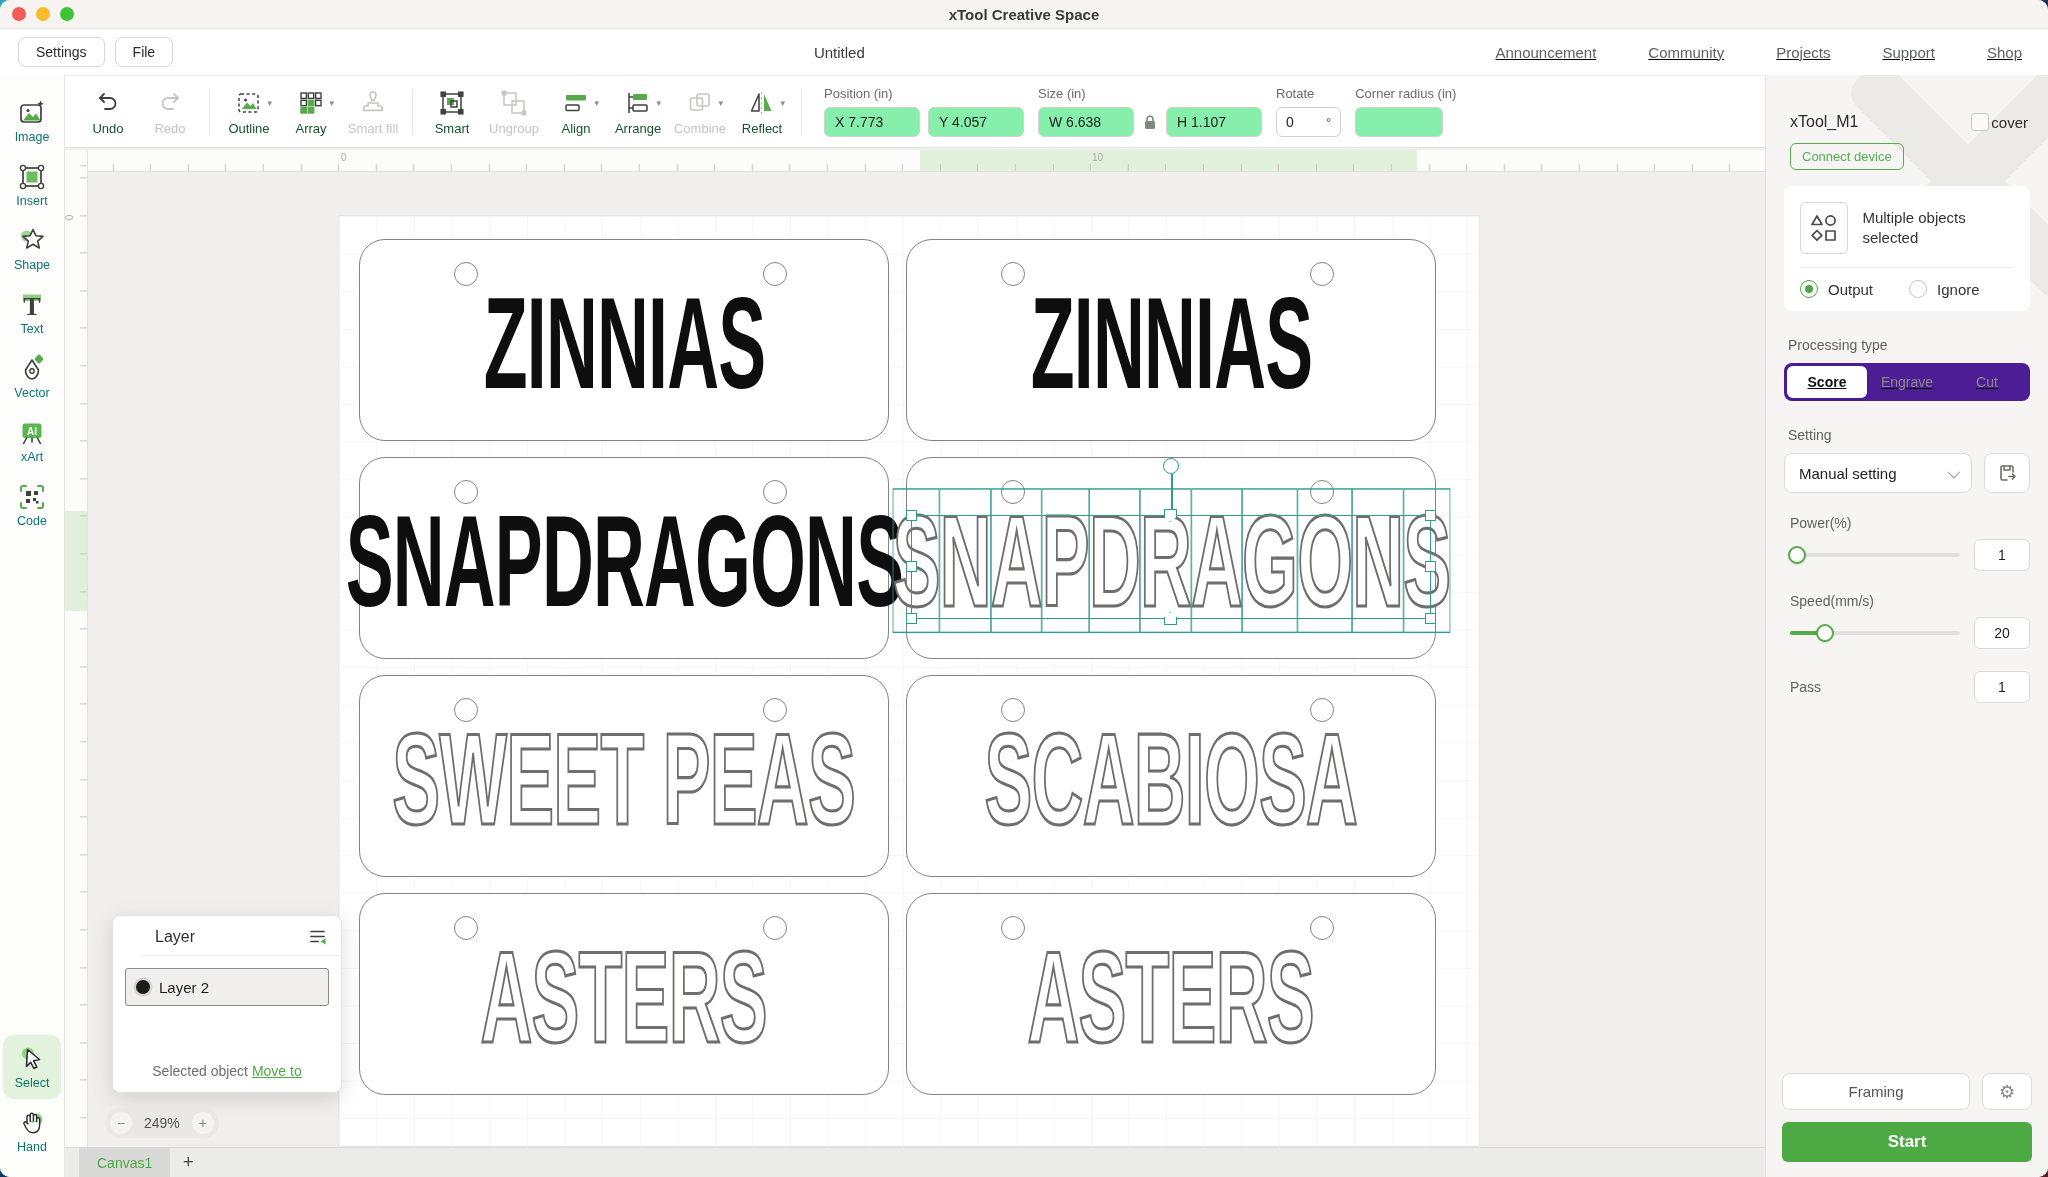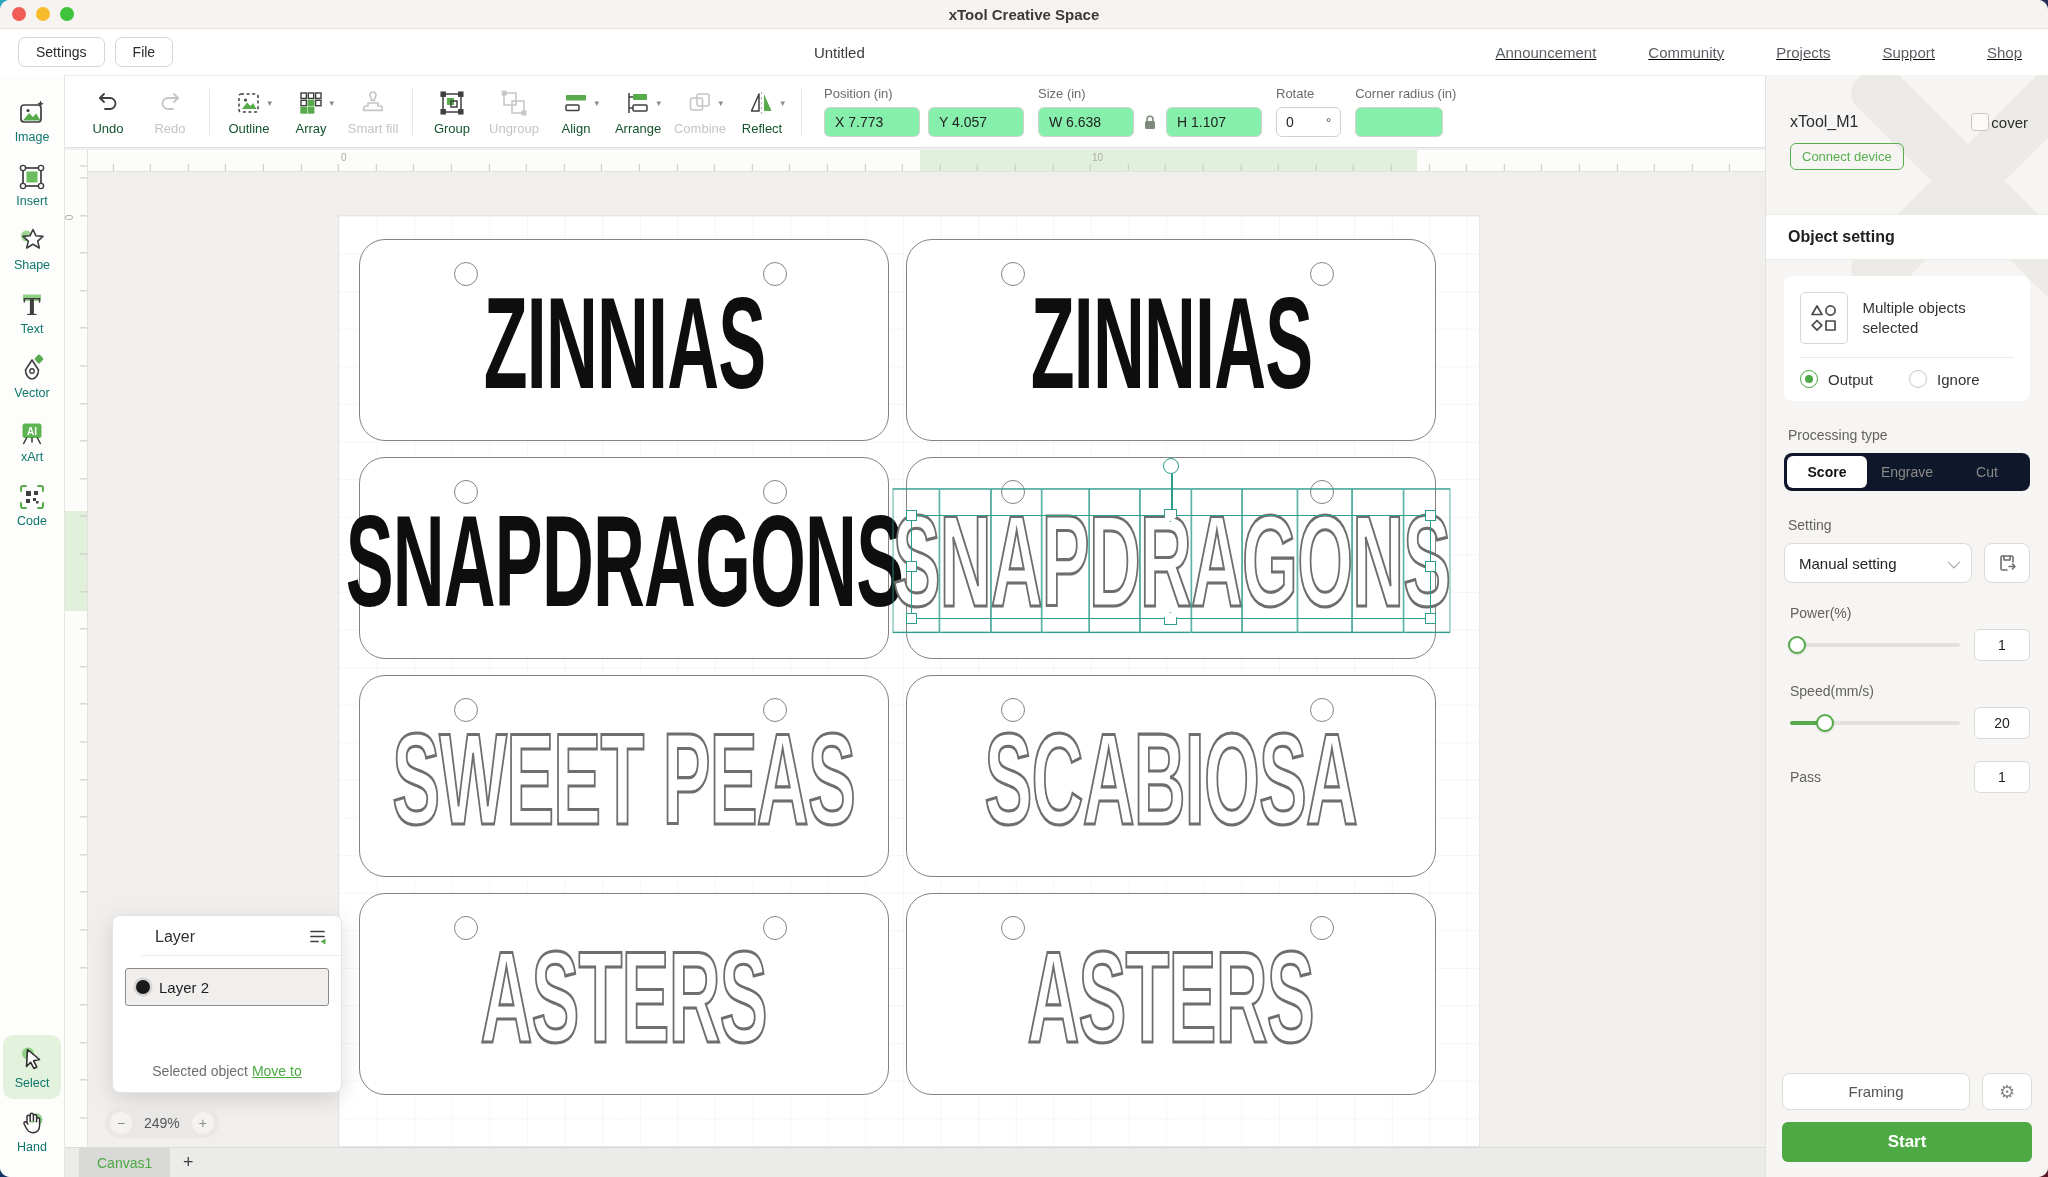--- a/index.html
+++ b/index.html
@@ -113,21 +113,21 @@
   .obj-card-top{display:flex;gap:14px;align-items:center;}
   .shape-box{width:52px;height:52px;border:1px solid #d9d7d4;border-radius:5px;display:flex;align-items:center;justify-content:center;background:#fff;}
   .obj-sum{font-size:15px;color:#333;line-height:1.35;}
   .obj-div{height:1px;background:#eceae8;margin:13px 0 12px;}
   .radio-row{display:flex;align-items:center;gap:10px;}
   .radio{width:18px;height:18px;border-radius:50%;border:1.5px solid #c7c5c2;background:#fff;position:relative;cursor:pointer;}
   .radio.checked{border-color:#4DA943;}
   .radio.checked::after{content:"";position:absolute;left:3.5px;top:3.5px;width:8px;height:8px;border-radius:50%;background:#4DA943;}
   .radio-label{font-size:15px;color:#333;margin-right:26px;}
   .sec-label{font-size:14px;color:#63625f;margin:26px 22px 10px;}
-  .seg{margin:0 18px;background:#0f172a;border-radius:8px;padding:3px;display:flex;}
+  .seg{margin:0 18px;background:#4c1d95;border-radius:8px;padding:3px;display:flex;text-decoration:underline;}
   .seg-item{flex:1;text-align:center;font-size:14px;color:#8a8a87;padding:8px 0;border-radius:6px;cursor:pointer;}
   .seg-item.active{background:#fff;color:#111;font-weight:700;box-shadow:0 1px 3px rgba(0,0,0,.08);}
   .setting-row{margin:0 18px;display:flex;gap:12px;}
   .dropdown{flex:1;height:40px;background:#fff;border:1px solid #dddbd8;border-radius:8px;display:flex;align-items:center;padding:0 14px;font-size:15px;color:#222;cursor:pointer;}
   .dd-chev{margin-left:auto;width:9px;height:9px;border-right:1.5px solid #9a9894;border-bottom:1.5px solid #9a9894;transform:rotate(45deg) translateY(-2px);}
   .icon-btn{width:46px;height:40px;background:#fff;border:1px solid #dddbd8;border-radius:8px;display:flex;align-items:center;justify-content:center;cursor:pointer;}
   .param-label{font-size:14px;color:#63625f;margin:22px 24px 8px;}
   .param-row{margin:0 18px 0 24px;display:flex;align-items:center;gap:14px;}
   .slider{flex:1;height:18px;position:relative;cursor:pointer;}
   .slider .track{position:absolute;left:0;right:0;top:7px;height:4px;background:#e2e1de;border-radius:2px;}
@@ -231,21 +231,21 @@
         <svg width="28" height="28" viewBox="0 0 28 28" fill="none" stroke="#3f3f3f" stroke-width="1.5">
             <rect x="5" y="5" width="18" height="18"></rect>
             <rect x="3.2" y="3.2" width="4" height="4" fill="#3f3f3f"></rect>
             <rect x="20.8" y="3.2" width="4" height="4" fill="#3f3f3f"></rect>
             <rect x="3.2" y="20.8" width="4" height="4" fill="#3f3f3f"></rect>
             <rect x="20.8" y="20.8" width="4" height="4" fill="#3f3f3f"></rect>
             <rect x="9" y="9" width="7" height="7" fill="#57ab4a" stroke="none"></rect>
             <rect x="13" y="12" width="6" height="6"></rect>
           </svg>
       </span>
-        <span class="tlabel">Group</span>
+        <span class="tlabel">Smart</span>
     </div>
     <div class="tbtn disabled">
       <span class="ticon">
         <svg width="28" height="28" viewBox="0 0 28 28" fill="none" stroke="#c7c5c3" stroke-width="1.5">
             <rect x="4" y="4" width="12" height="12"></rect>
             <rect x="12" y="12" width="12" height="12"></rect>
             <rect x="2.4" y="2.4" width="3.4" height="3.4" fill="#c7c5c3"></rect>
             <rect x="22.2" y="22.2" width="3.4" height="3.4" fill="#c7c5c3"></rect>
           </svg>
       </span>
@@ -550,21 +550,20 @@
         <div class="wm2"></div>
       </div>
     <div class="rp-inner">
       <div class="dev-row">
         <span class="dev-name">xTool_M1</span>
         <span class="cover-box"></span>
         <span class="cover-label">cover</span>
       </div>
       <span class="connect-btn">Connect device</span>
 
-      <div class="obj-head">Object setting</div>
 
       <div class="obj-card">
         <div class="obj-card-top">
           <span class="shape-box">
             <svg width="36" height="36" viewBox="0 0 36 36" fill="none" stroke="#4a4a4a" stroke-width="1.7" stroke-linejoin="round">
                 <path d="M11 6 L16 14.5 H6 Z"></path>
                 <circle cx="24.5" cy="10.5" r="4.6"></circle>
                 <path d="M11 20.5 L15.8 25.3 L11 30.1 L6.2 25.3 Z"></path>
                 <rect x="20" y="21" width="9" height="9"></rect>
               </svg>

